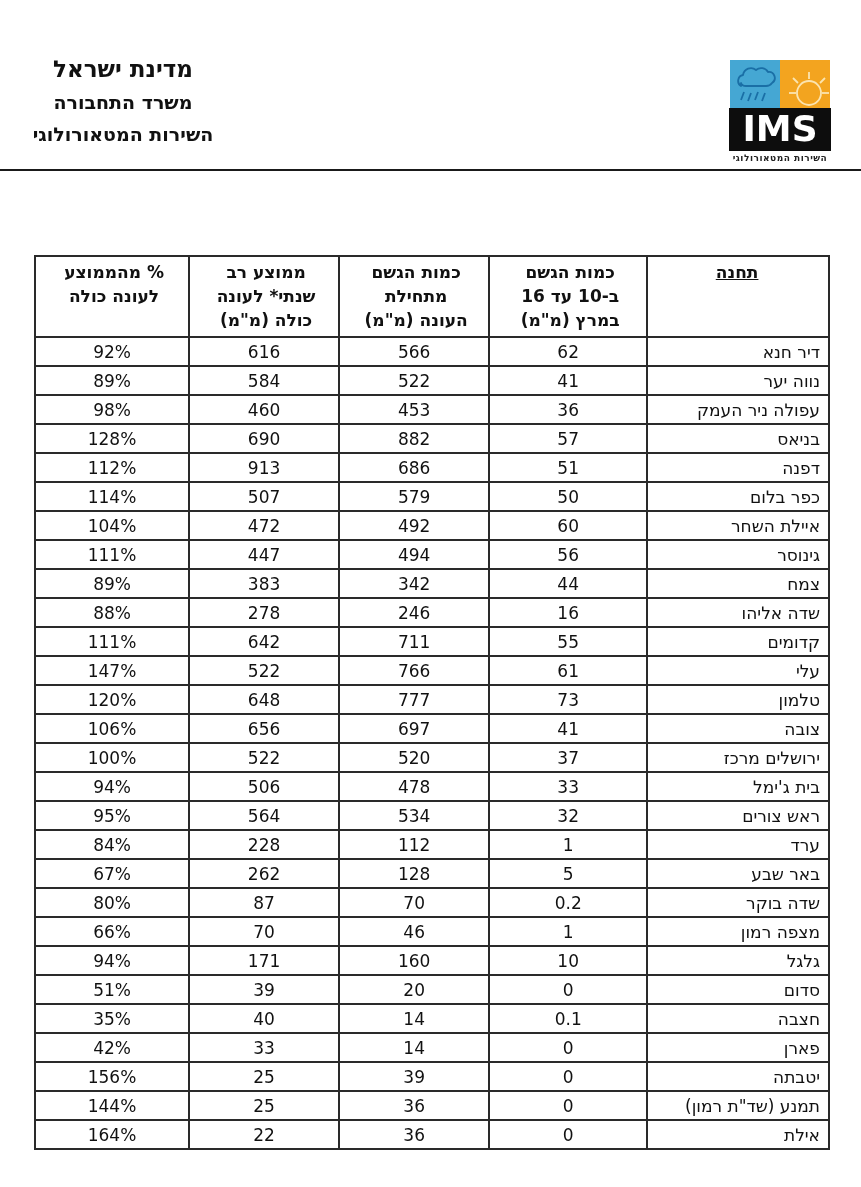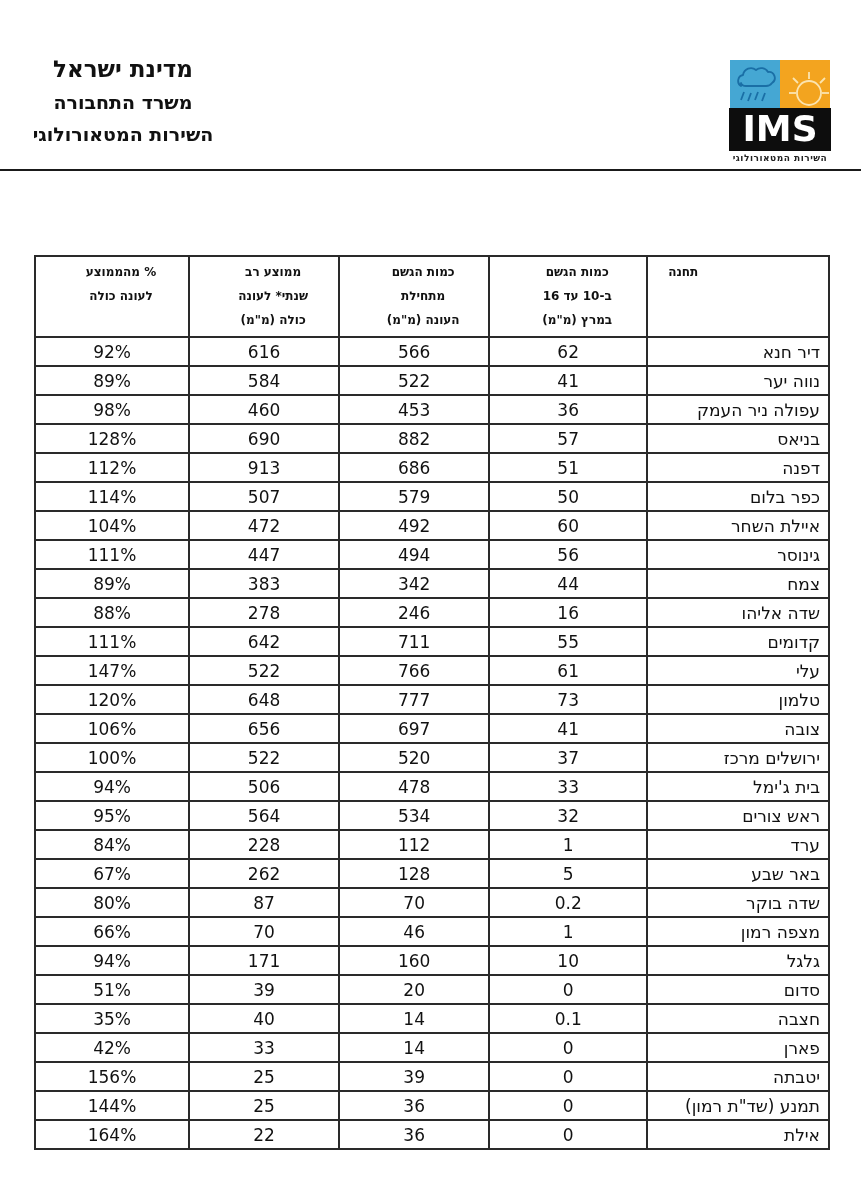--- a/index.html
+++ b/index.html
@@ -45,25 +45,25 @@
   
   table.rain {
     position: absolute; top: 255px; right: 31px;
     width: 796px; border-collapse: collapse;
     direction: rtl; table-layout: fixed;
   }
   table.rain th, table.rain td {
     border: 2px solid #2a2a2a;
   }
   table.rain th {
-    font-size: 12px; font-weight: bold; line-height: 24px;
+    font-size: 17px; font-weight: bold; line-height: 24px;
     vertical-align: top; text-align: center;
-    white-space: pre-line; padding: 3px 2px 4px 20px;
-  }
-  table.rain th.station { text-align: left; padding-right: 8px; }
+    white-space: pre-line; padding: 3px 2px 4px 6px;
+  }
+  table.rain th.station { text-align: center; padding-right: 8px; text-decoration: underline; }
   col.c-station { width: 22.9%; }
   col.c-march   { width: 19.9%; }
   col.c-season  { width: 18.9%; }
   col.c-avg     { width: 18.9%; }
   col.c-pct     { width: 19.4%; }
 
   table.rain td {
     height: 29px; font-size: 17px; text-align: center;
     padding: 0 2px; white-space: nowrap; overflow: hidden;
   }

